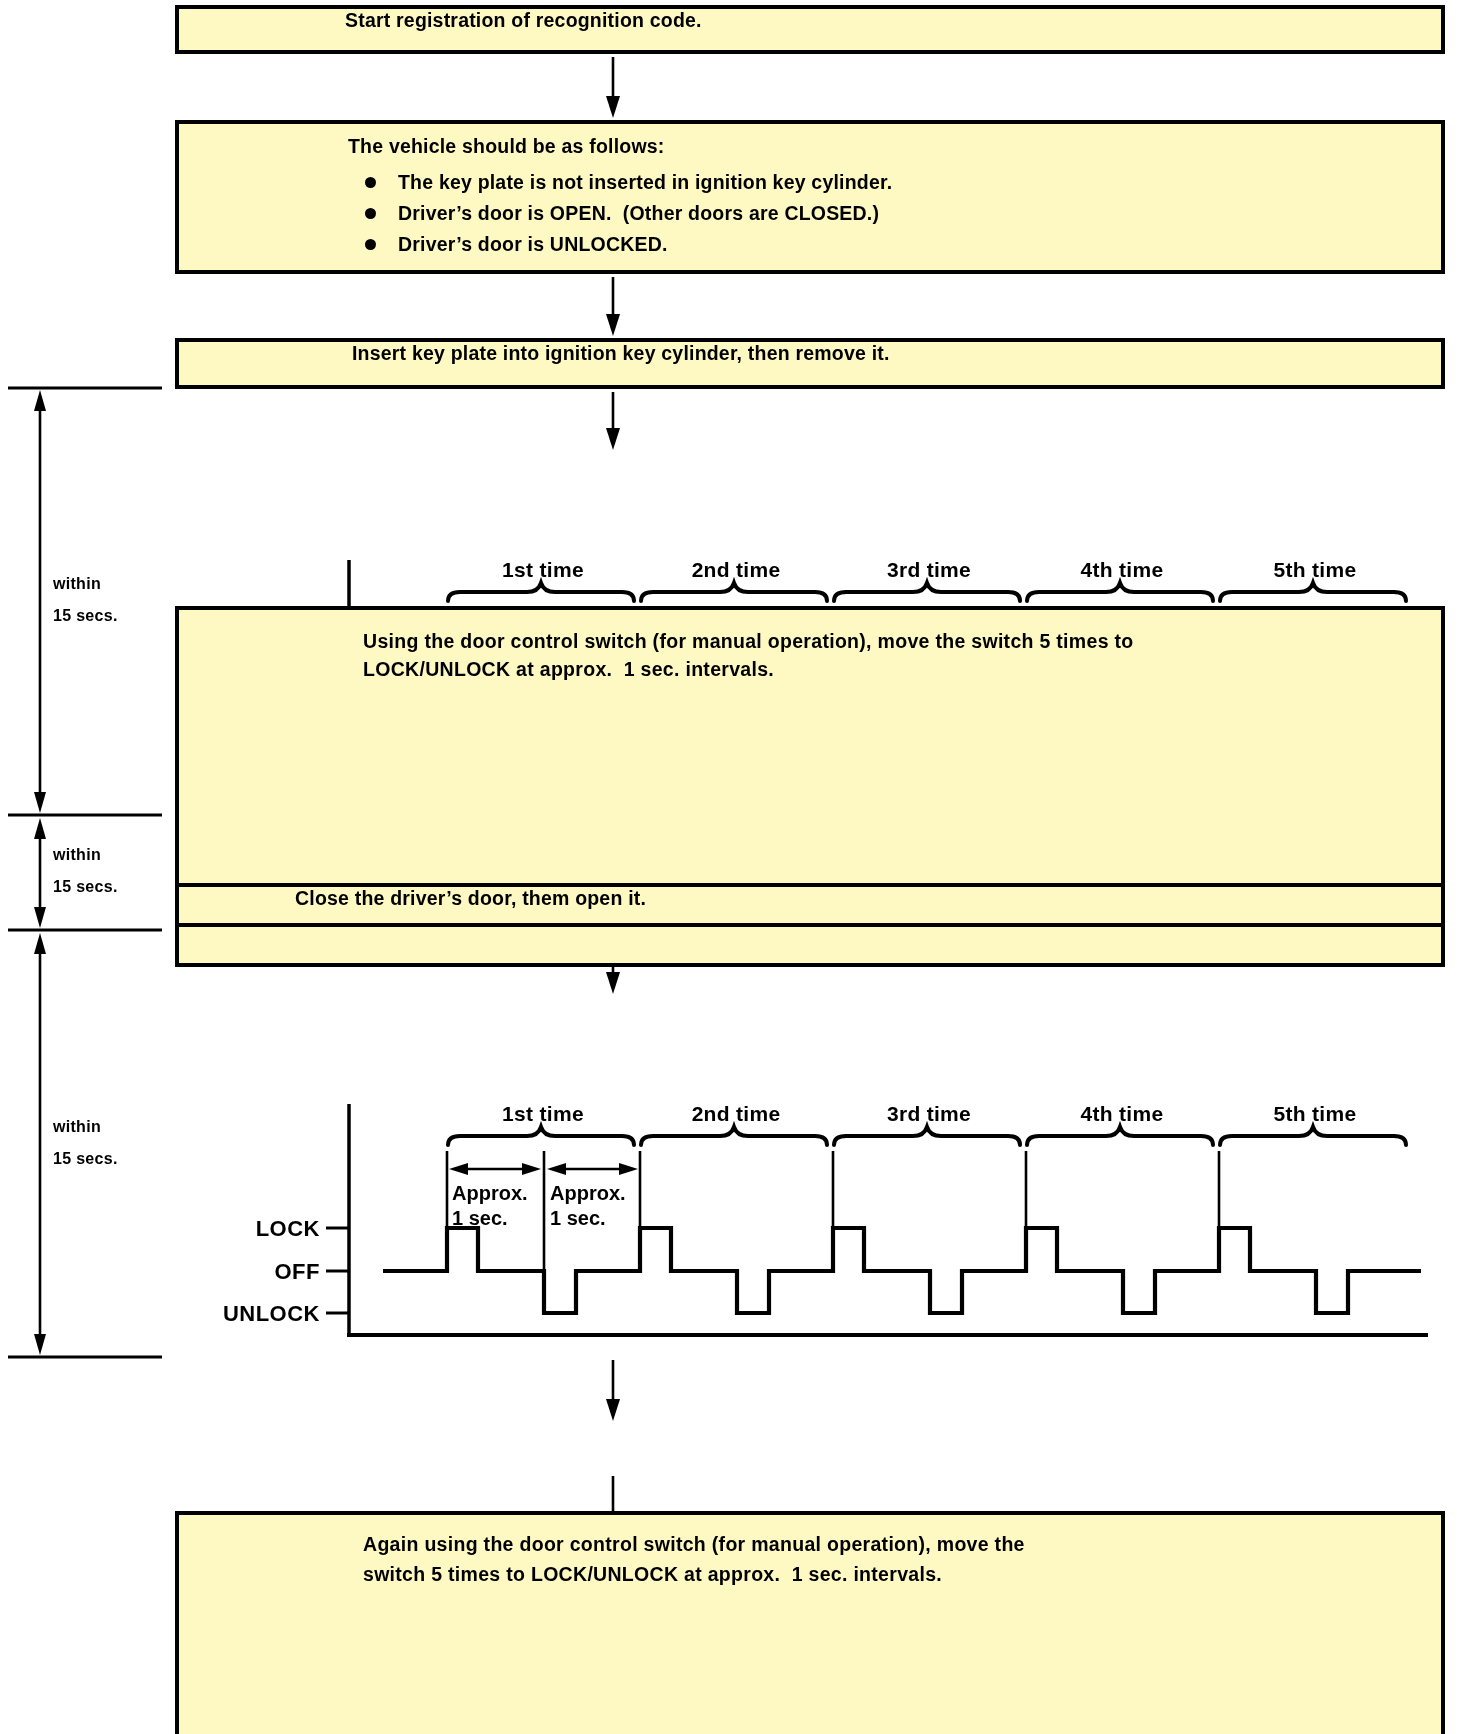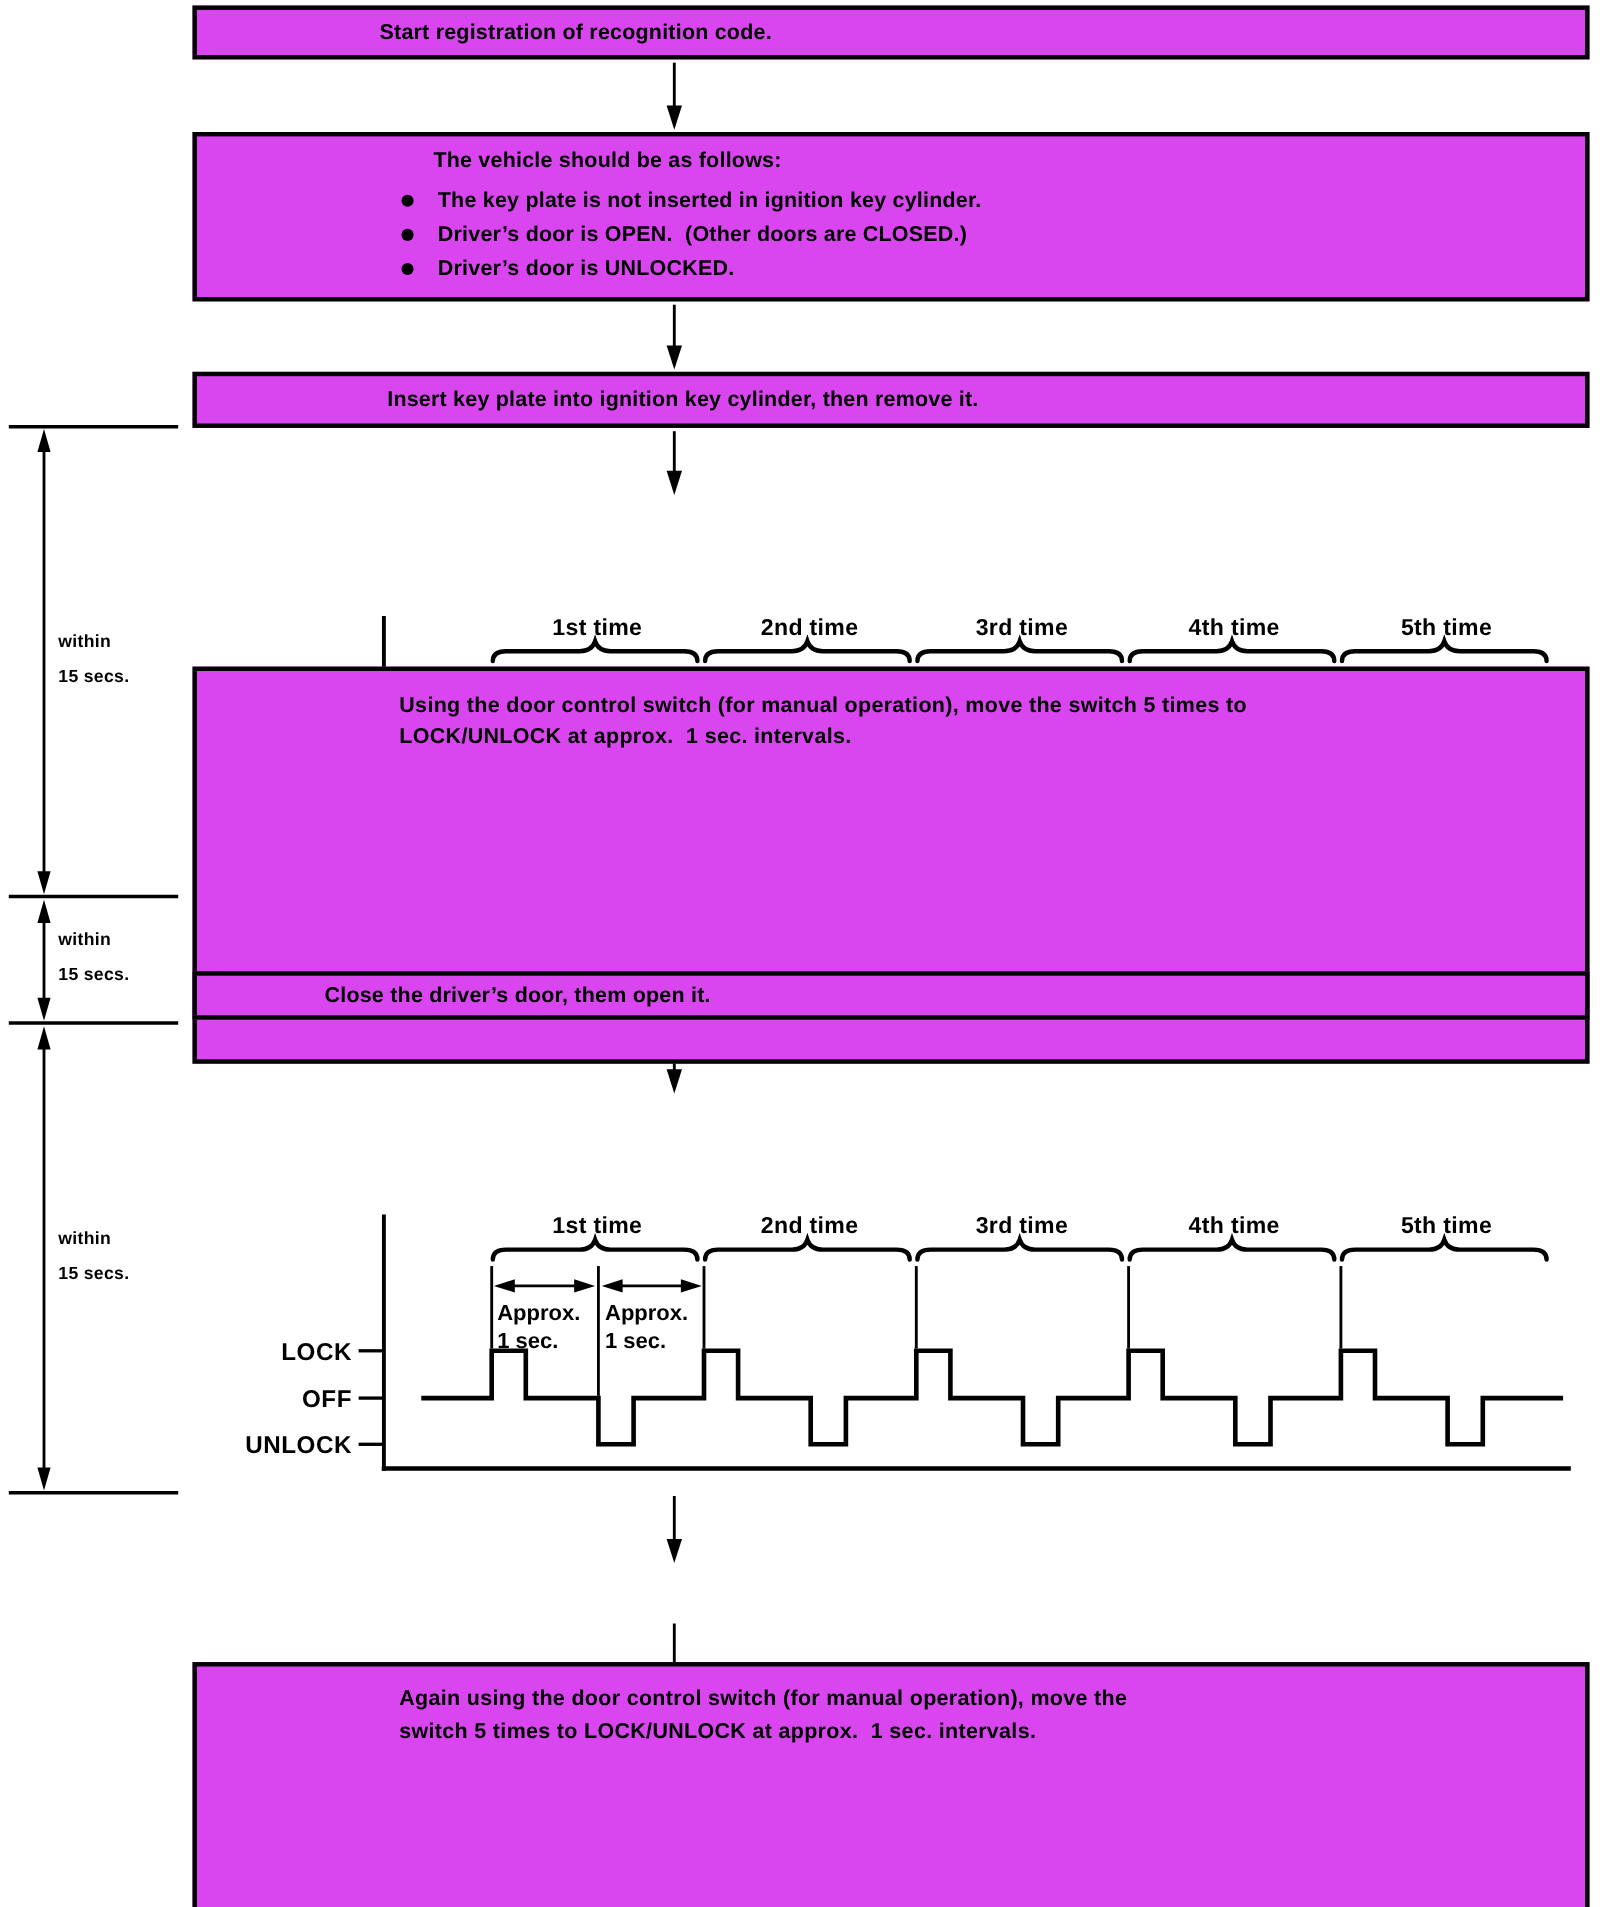--- a/index.html
+++ b/index.html
@@ -1,23 +1,23 @@
 <!DOCTYPE html>
 <html><head>
 <meta charset="utf-8">
 <style>
   html,body{margin:0;padding:0;background:#e8e8e8;}
   .page{position:relative;width:1472px;height:1734px;background:#ffffff;overflow:hidden;
         font-family:"Liberation Sans", sans-serif;color:#000;}
   #overlay{position:absolute;left:0;top:0;width:1472px;height:1734px;}
-  .box{position:absolute;left:175px;width:1270px;border:4px solid #000;background:#d946ef;
-       box-sizing:border-box;display:flex;align-items:center;}
+  .box{position:absolute;left:175px;width:1270px;border:4px solid #000;background:#fef9c3;
+       box-sizing:border-box;display:flex;}
   .bt{font-weight:700;font-size:19.5px;letter-spacing:.2px;line-height:1.15;white-space:nowrap;}
   .rel{display:block;position:relative;}
-  .inner-abs{position:absolute;white-space:nowrap;margin-left:46px;}
+  .inner-abs{position:absolute;white-space:nowrap;}
   .bullet-row{position:absolute;display:flex;align-items:center;height:24px;white-space:nowrap;}
   .dot{width:11px;height:11px;border-radius:50%;background:#000;margin-right:22px;flex:none;}
   .bb-line{position:absolute;font-weight:700;font-size:19.5px;letter-spacing:.3px;white-space:nowrap;}
   .timer-label{position:absolute;font-weight:700;font-size:16px;line-height:32px;letter-spacing:.3px;}
   .slabel{font-family:"Liberation Sans",sans-serif;font-weight:700;font-size:22px;letter-spacing:.5px;}
   .clabel{font-family:"Liberation Sans",sans-serif;font-weight:700;font-size:21px;letter-spacing:.3px;}
   .alabel{font-family:"Liberation Sans",sans-serif;font-weight:700;font-size:20px;}
 </style>
 </head>
 <body>

